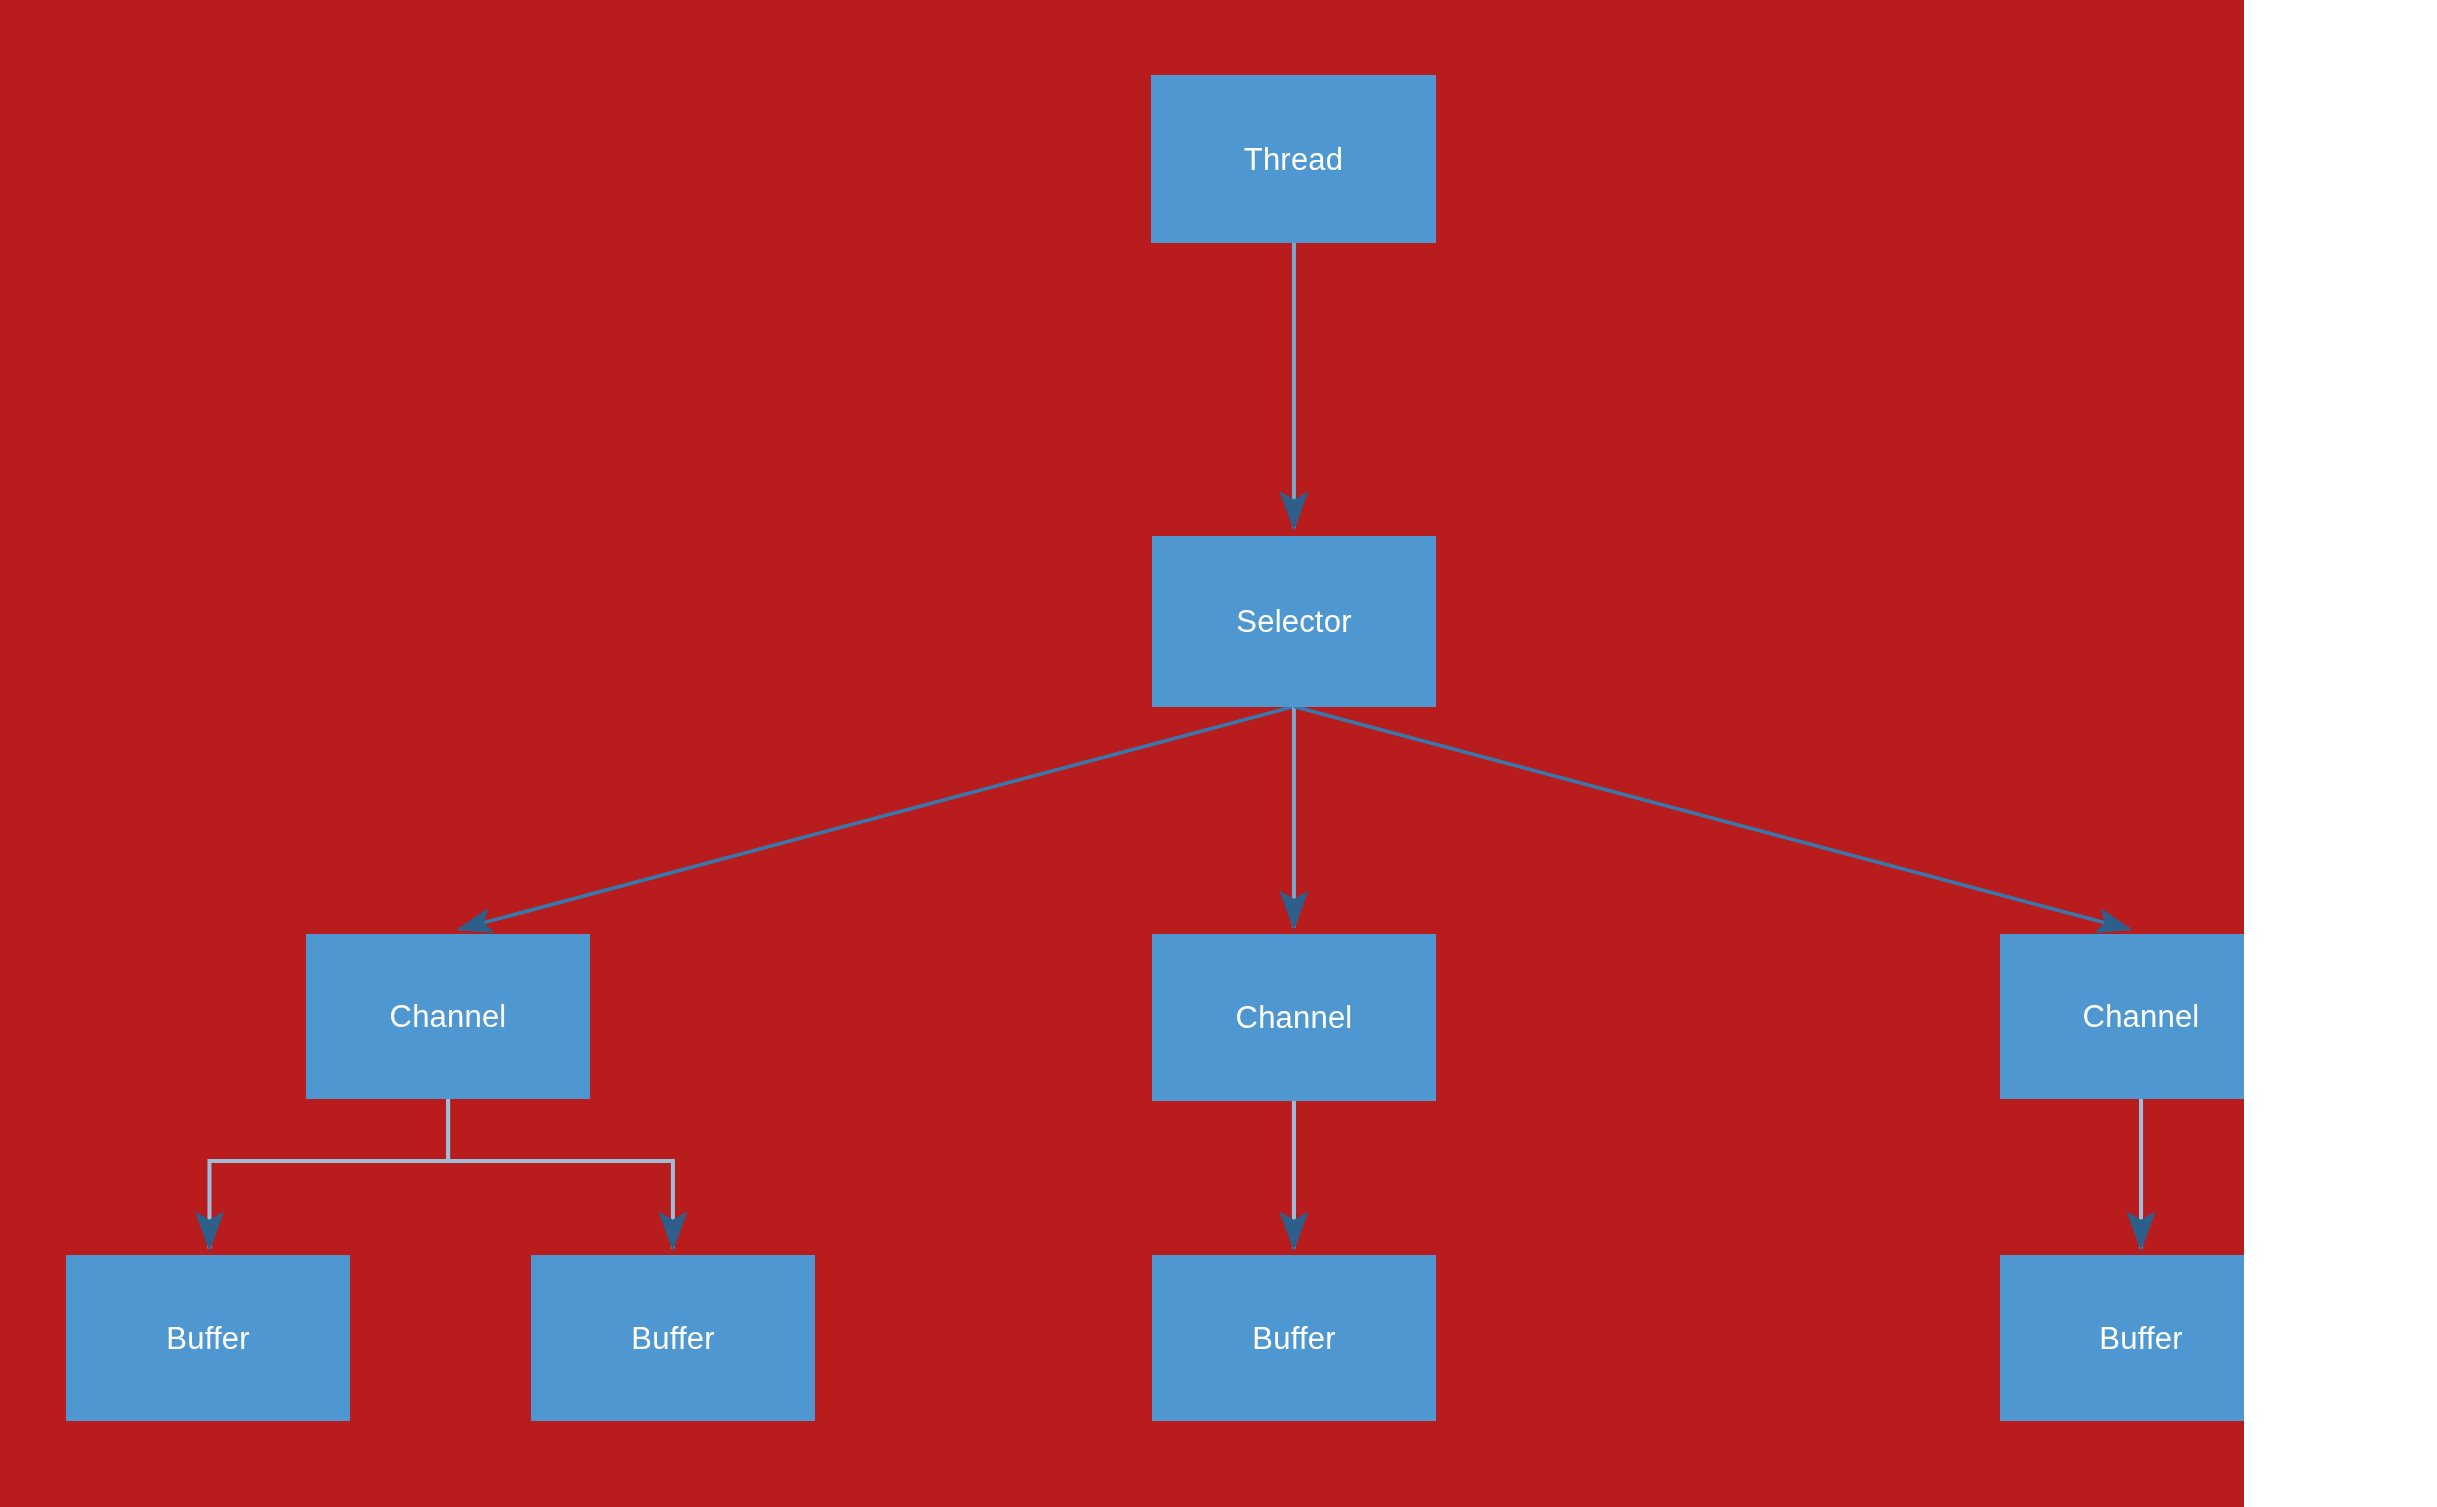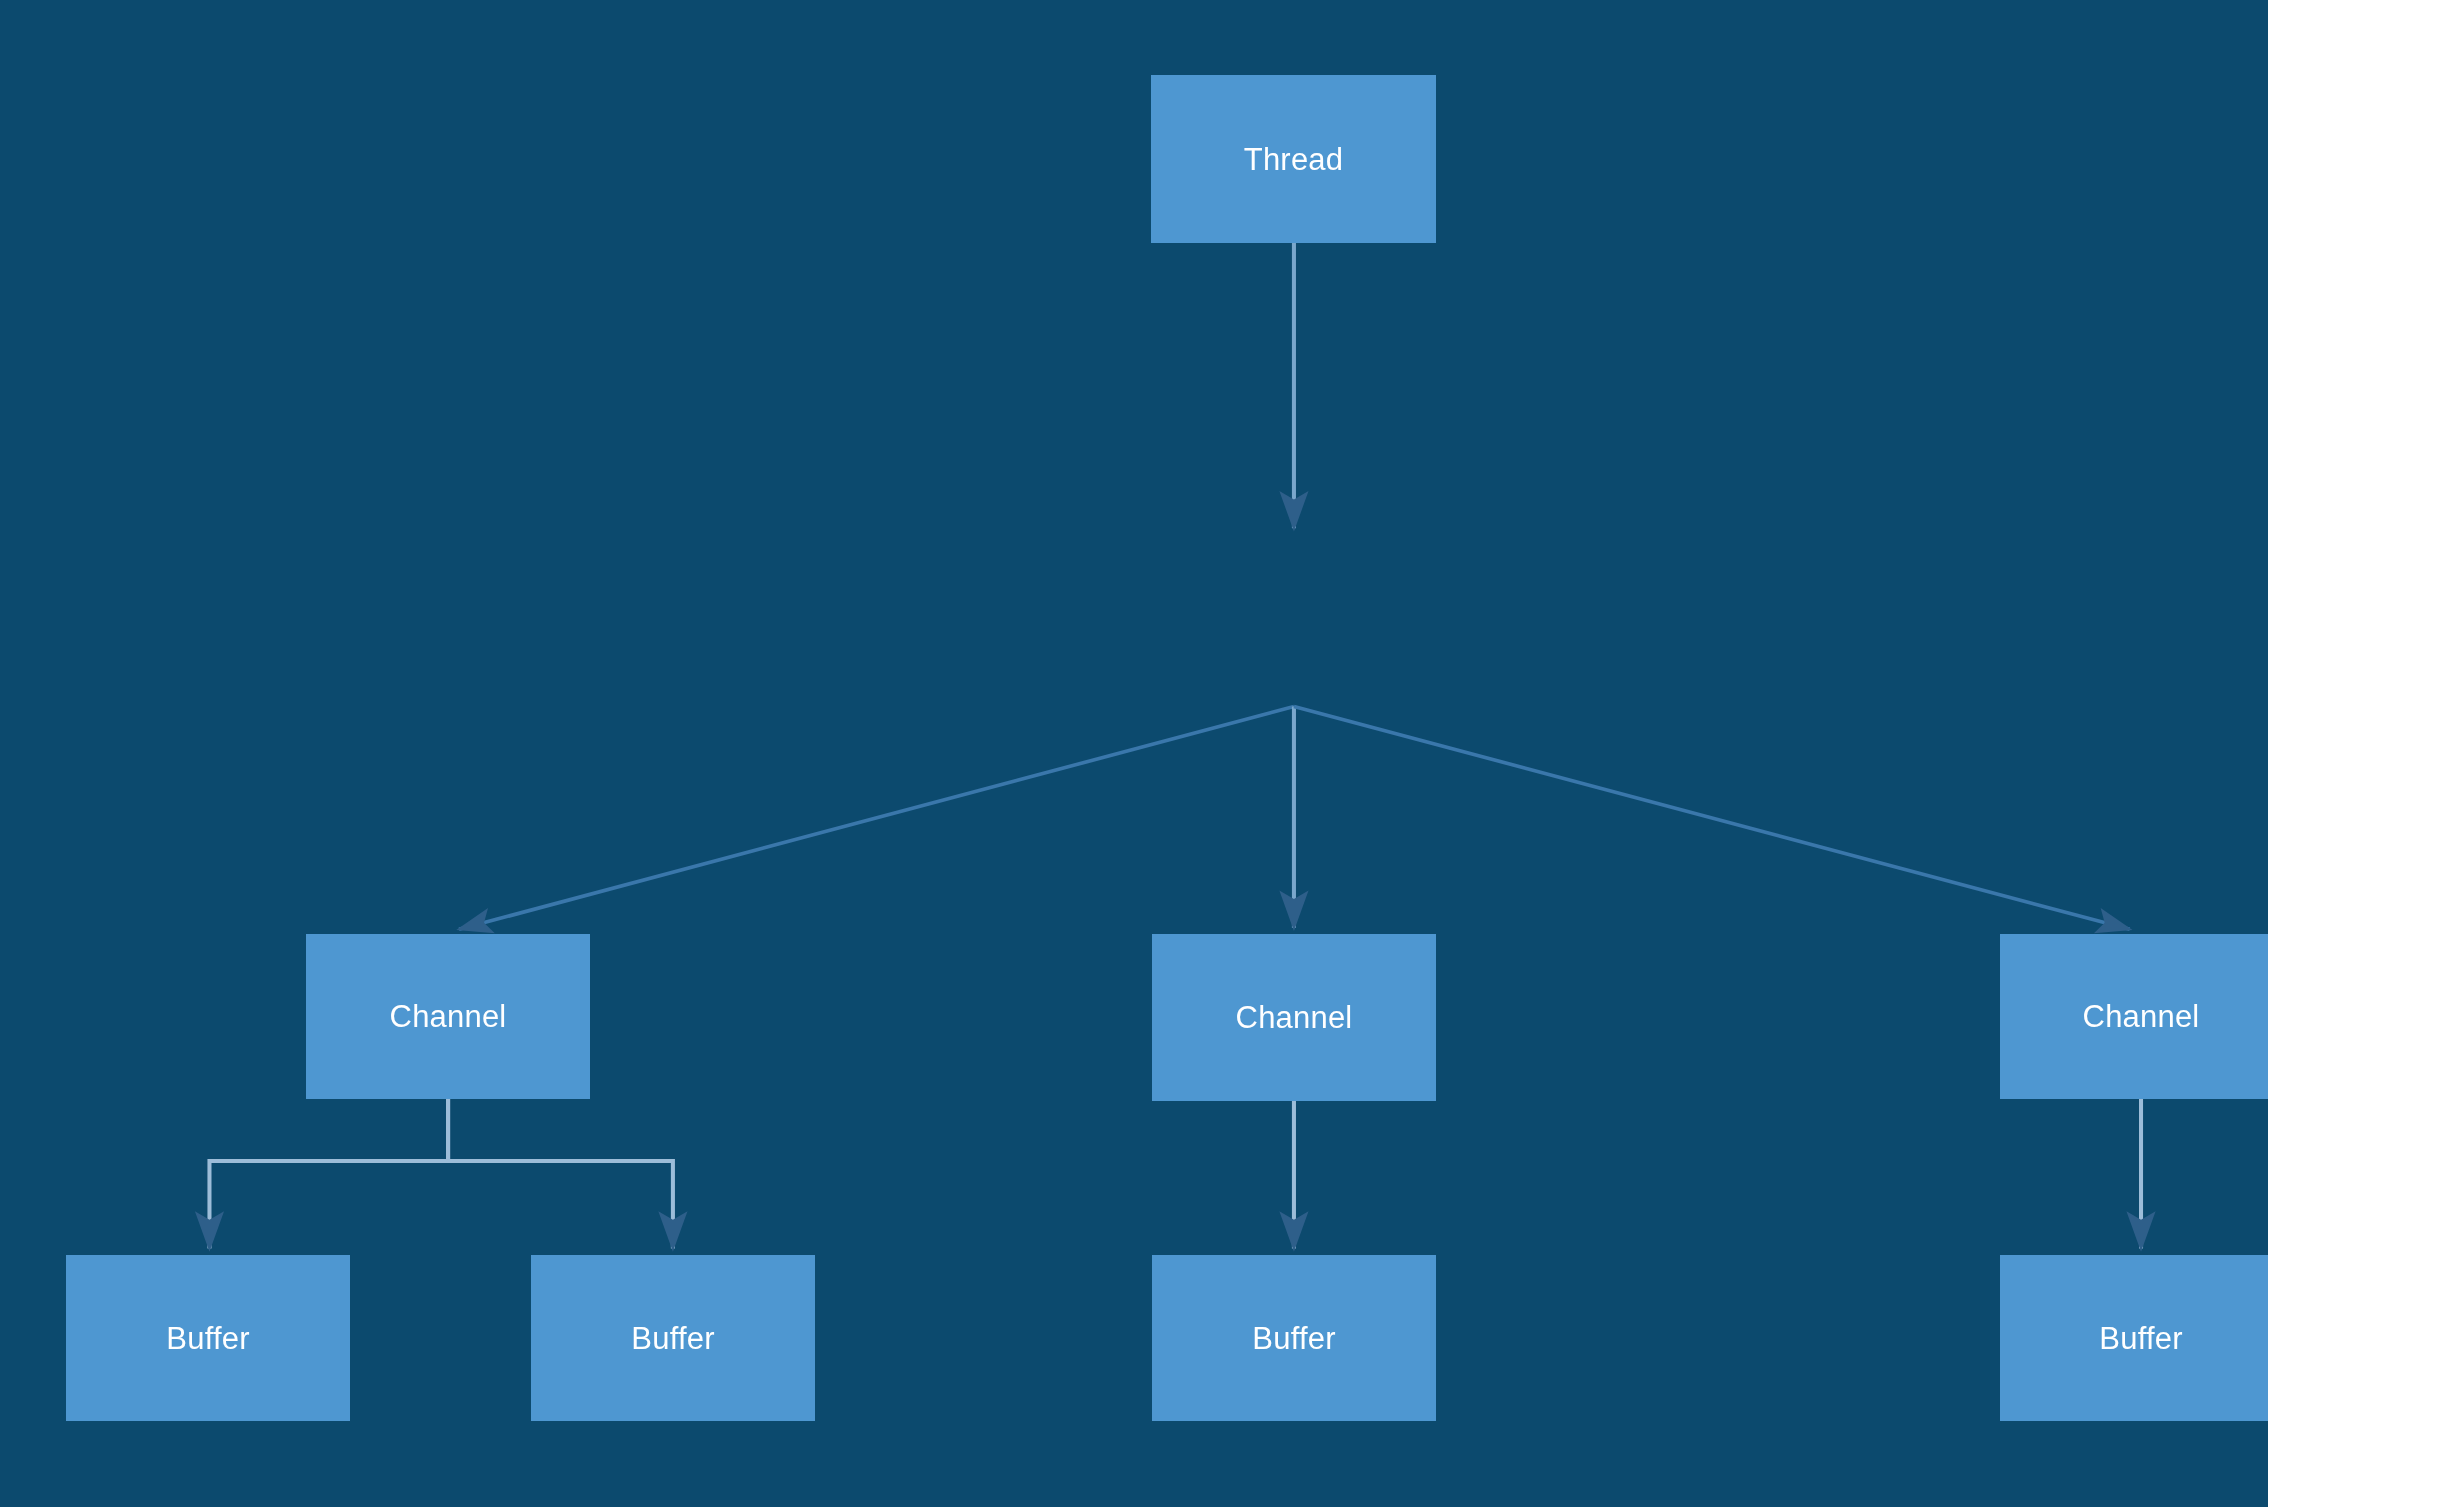--- a/index.html
+++ b/index.html
@@ -8,23 +8,22 @@
     padding: 0;
     background: #ffffff;
   }
   body {
     font-family: "Liberation Sans", "DejaVu Sans", sans-serif;
   }
   #diagram-canvas {
     position: relative;
     width: 2244px;
     height: 1507px;
-    background: #0c4a6e;
+    background: #b91c1c;
     overflow: hidden;
-    padding-left: 24px;
   }
   #edge-layer {
     position: absolute;
     left: 0;
     top: 0;
     width: 2438px;
     height: 1507px;
     pointer-events: none;
   }
   .node-box {
@@ -76,20 +75,23 @@
 
     <path d="M 1596.5 1358 L 1596.5 1541" stroke="#9dbdd9" stroke-width="5" fill="none" marker-end="url(#arrowhead-light)"></path>
 
     <path d="M 2642 1356 L 2642 1541" stroke="#9dbdd9" stroke-width="5" fill="none" marker-end="url(#arrowhead-light)"></path>
   </svg>
 
   <div class="node-box" style="left:1151px; top:75px; width:285px; height:168px;">
     <span class="node-label">Thread</span>
   </div>
 
+  <div class="node-box" style="left:1152px; top:536px; width:284px; height:171px;">
+    <span class="node-label">Selector</span>
+  </div>
 
   <div class="node-box" style="left:306px; top:934px; width:284px; height:165px;">
     <span class="node-label">Channel</span>
   </div>
 
   <div class="node-box" style="left:1152px; top:934px; width:284px; height:167px;">
     <span class="node-label">Channel</span>
   </div>
 
   <div class="node-box" style="left:2000px; top:934px; width:282px; height:165px;">

